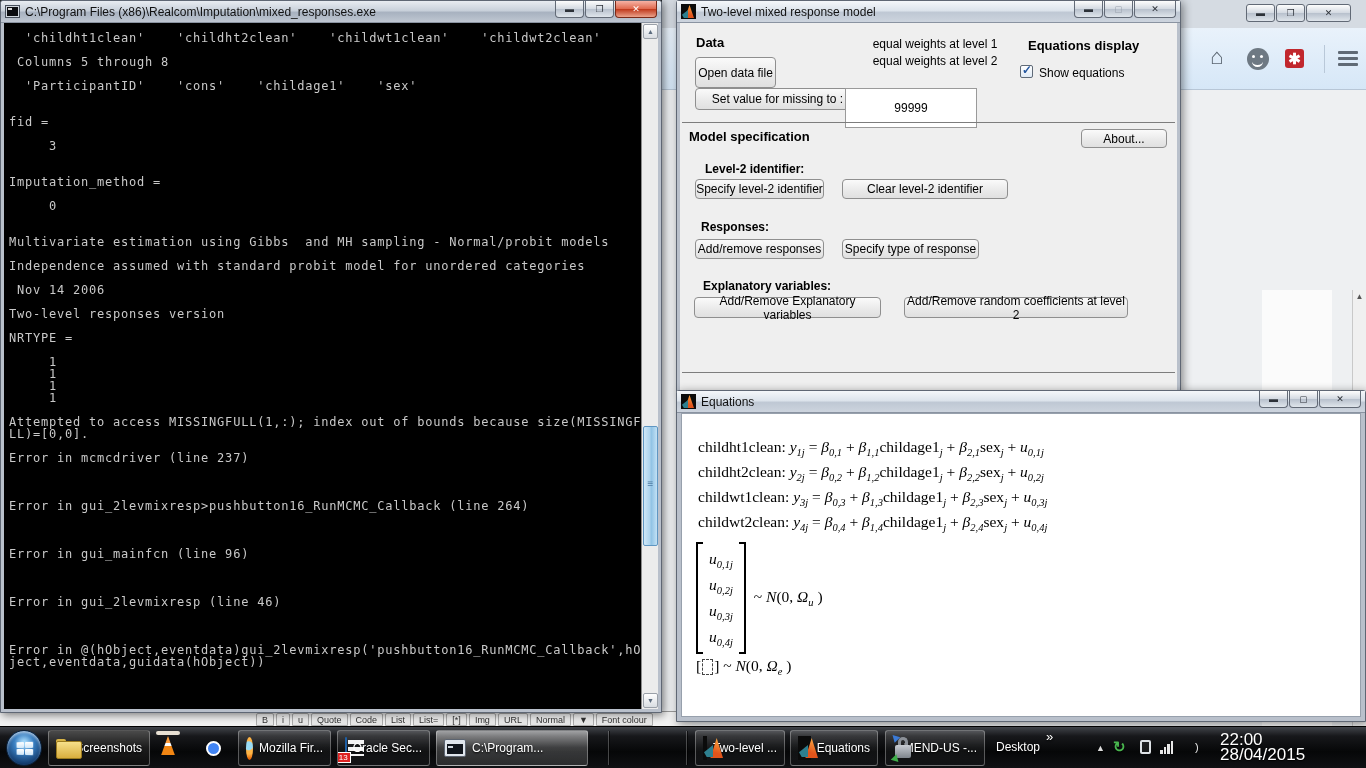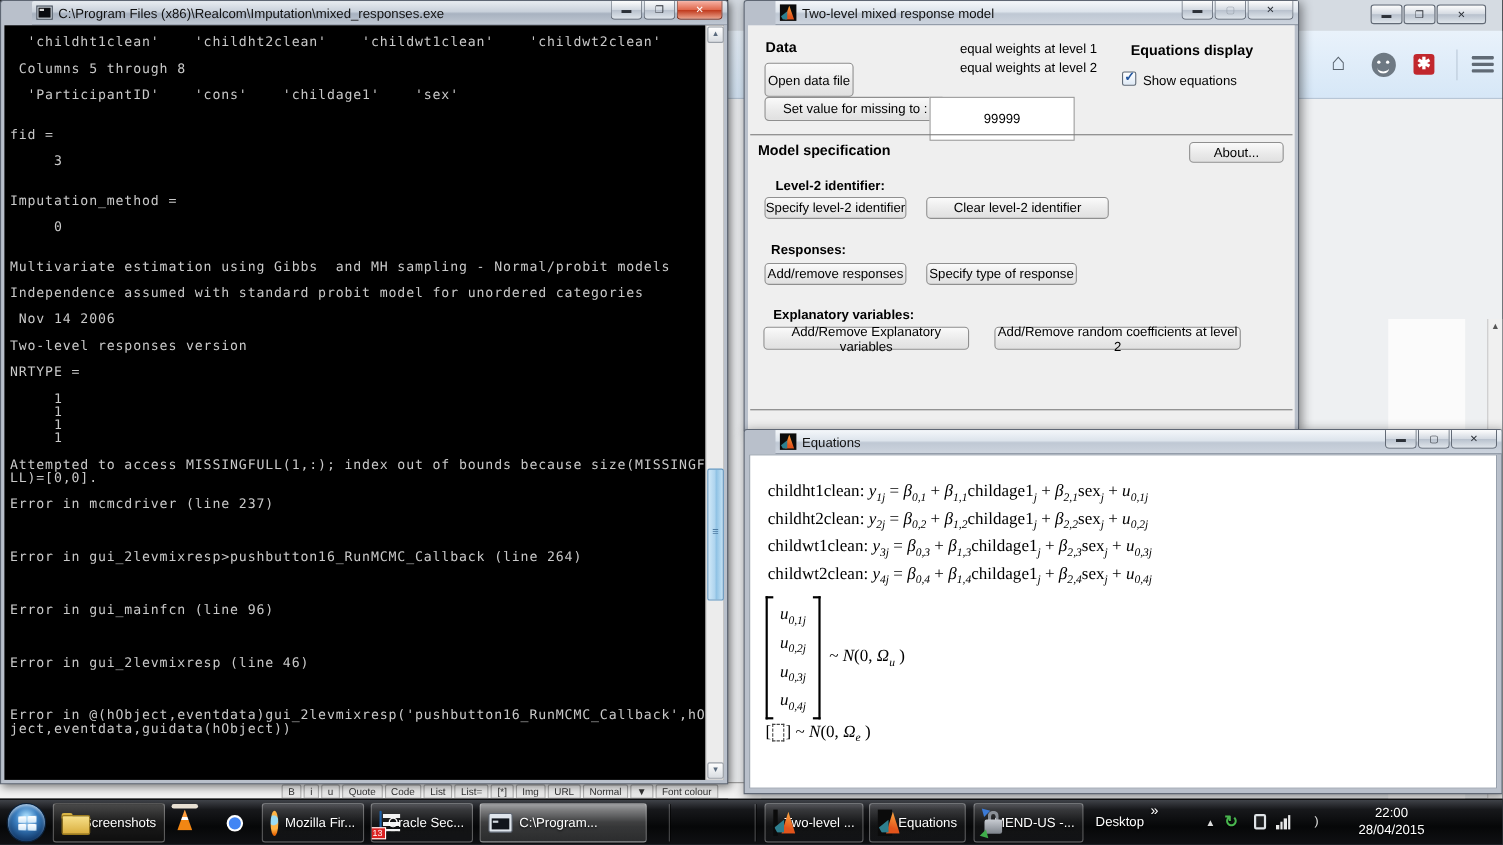--- a/index.html
+++ b/index.html
@@ -3,21 +3,21 @@
 <meta charset="utf-8">
 <style>
   * { box-sizing: border-box; margin:0; padding:0; }
   html,body { background:#30343a; }
   .screen { position:relative; width:1366px; height:768px; overflow:hidden;
             background:#2a2e34; font-family:"Liberation Sans",sans-serif; }
 
   
   .titlebar { position:absolute; left:0; right:0; top:0; height:22px;
               background:linear-gradient(#f4f7fa, #dde4ec 45%, #bfc8d4 55%, #cdd4de);
-              border-bottom:1px solid #8a93a1; display:flex; align-items:center; padding:0 4px;margin-left:28px; }
+              border-bottom:1px solid #8a93a1; display:flex; align-items:center; padding:0 4px; }
   .titlebar .t-text { font-size:12px; color:#111; margin-left:5px; white-space:nowrap; overflow:hidden; }
   .cap-group { position:absolute; top:0; right:4px; display:flex; }
   .cap-btn { width:29px; height:17px; margin-left:1px; border:1px solid #626a76; border-top:none;
              border-radius:0 0 4px 4px; display:flex; align-items:center; justify-content:center;
              font-size:9px; color:#2c3138; background:linear-gradient(#fdfdfd,#d4dae2 48%,#b8c1cd 52%,#dfe5eb); }
   .cap-btn.red { background:linear-gradient(#f6b2a4,#e06a4f 48%,#c03a1d 52%,#eba38c); color:#fff; border-color:#7a2a18; }
   .cap-btn.dim { color:#9aa2ad; }
 
   
   .console-win { position:absolute; left:0; top:0; width:662px; height:713px;
@@ -153,21 +153,21 @@
   .chev { position:absolute; color:#fff; font-size:13px; text-shadow:0 1px 2px #000; }
   .tray-ic { position:absolute; color:#e8e8e8; font-size:13px; text-shadow:0 1px 1px #000; }
   .tray-arrow { font-size:9px; color:#ddd; }
   .sync-ic { color:#49b64f; font-weight:bold; font-size:15px; }
   .clip-ic { position:absolute; width:11px; height:14px; border:2px solid #dfe3e7; border-radius:2px; background:rgba(255,255,255,.08); }
   .bars-ic { position:absolute; display:flex; align-items:flex-end; gap:1px; height:13px; }
   .bars-ic i { width:2.5px; background:#e8e8e8; }
   .spk-ic { position:absolute; }
   .spk-ic .bodyp { width:11px; height:12px; background:#e8e8e8; clip-path:polygon(0 35%,40% 35%,100% 0,100% 100%,40% 65%,0 65%); }
   .spk-ic .wave { position:absolute; left:11px; top:-1px; color:#e8e8e8; font-size:11px; }
-  .clock { position:absolute; color:#fff; font-size:12px; text-align:center; line-height:15px; text-shadow:0 1px 1px #000; }
+  .clock { position:absolute; color:#fff; font-size:17px; text-align:left; line-height:15px; text-shadow:0 1px 1px #000; }
 </style>
 </head>
 <body>
 
 <div class="screen">
 
   <div class="ffx">
     <div class="ffx-cap">
       <div class="cap-btn">
           <span>▬</span>

